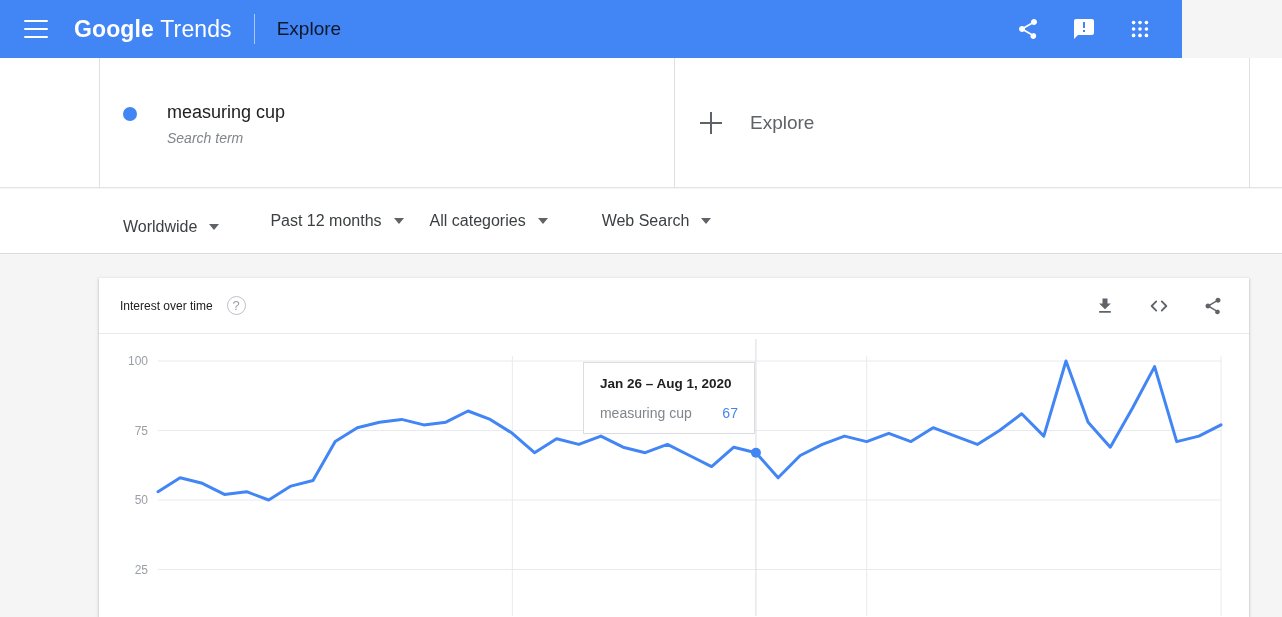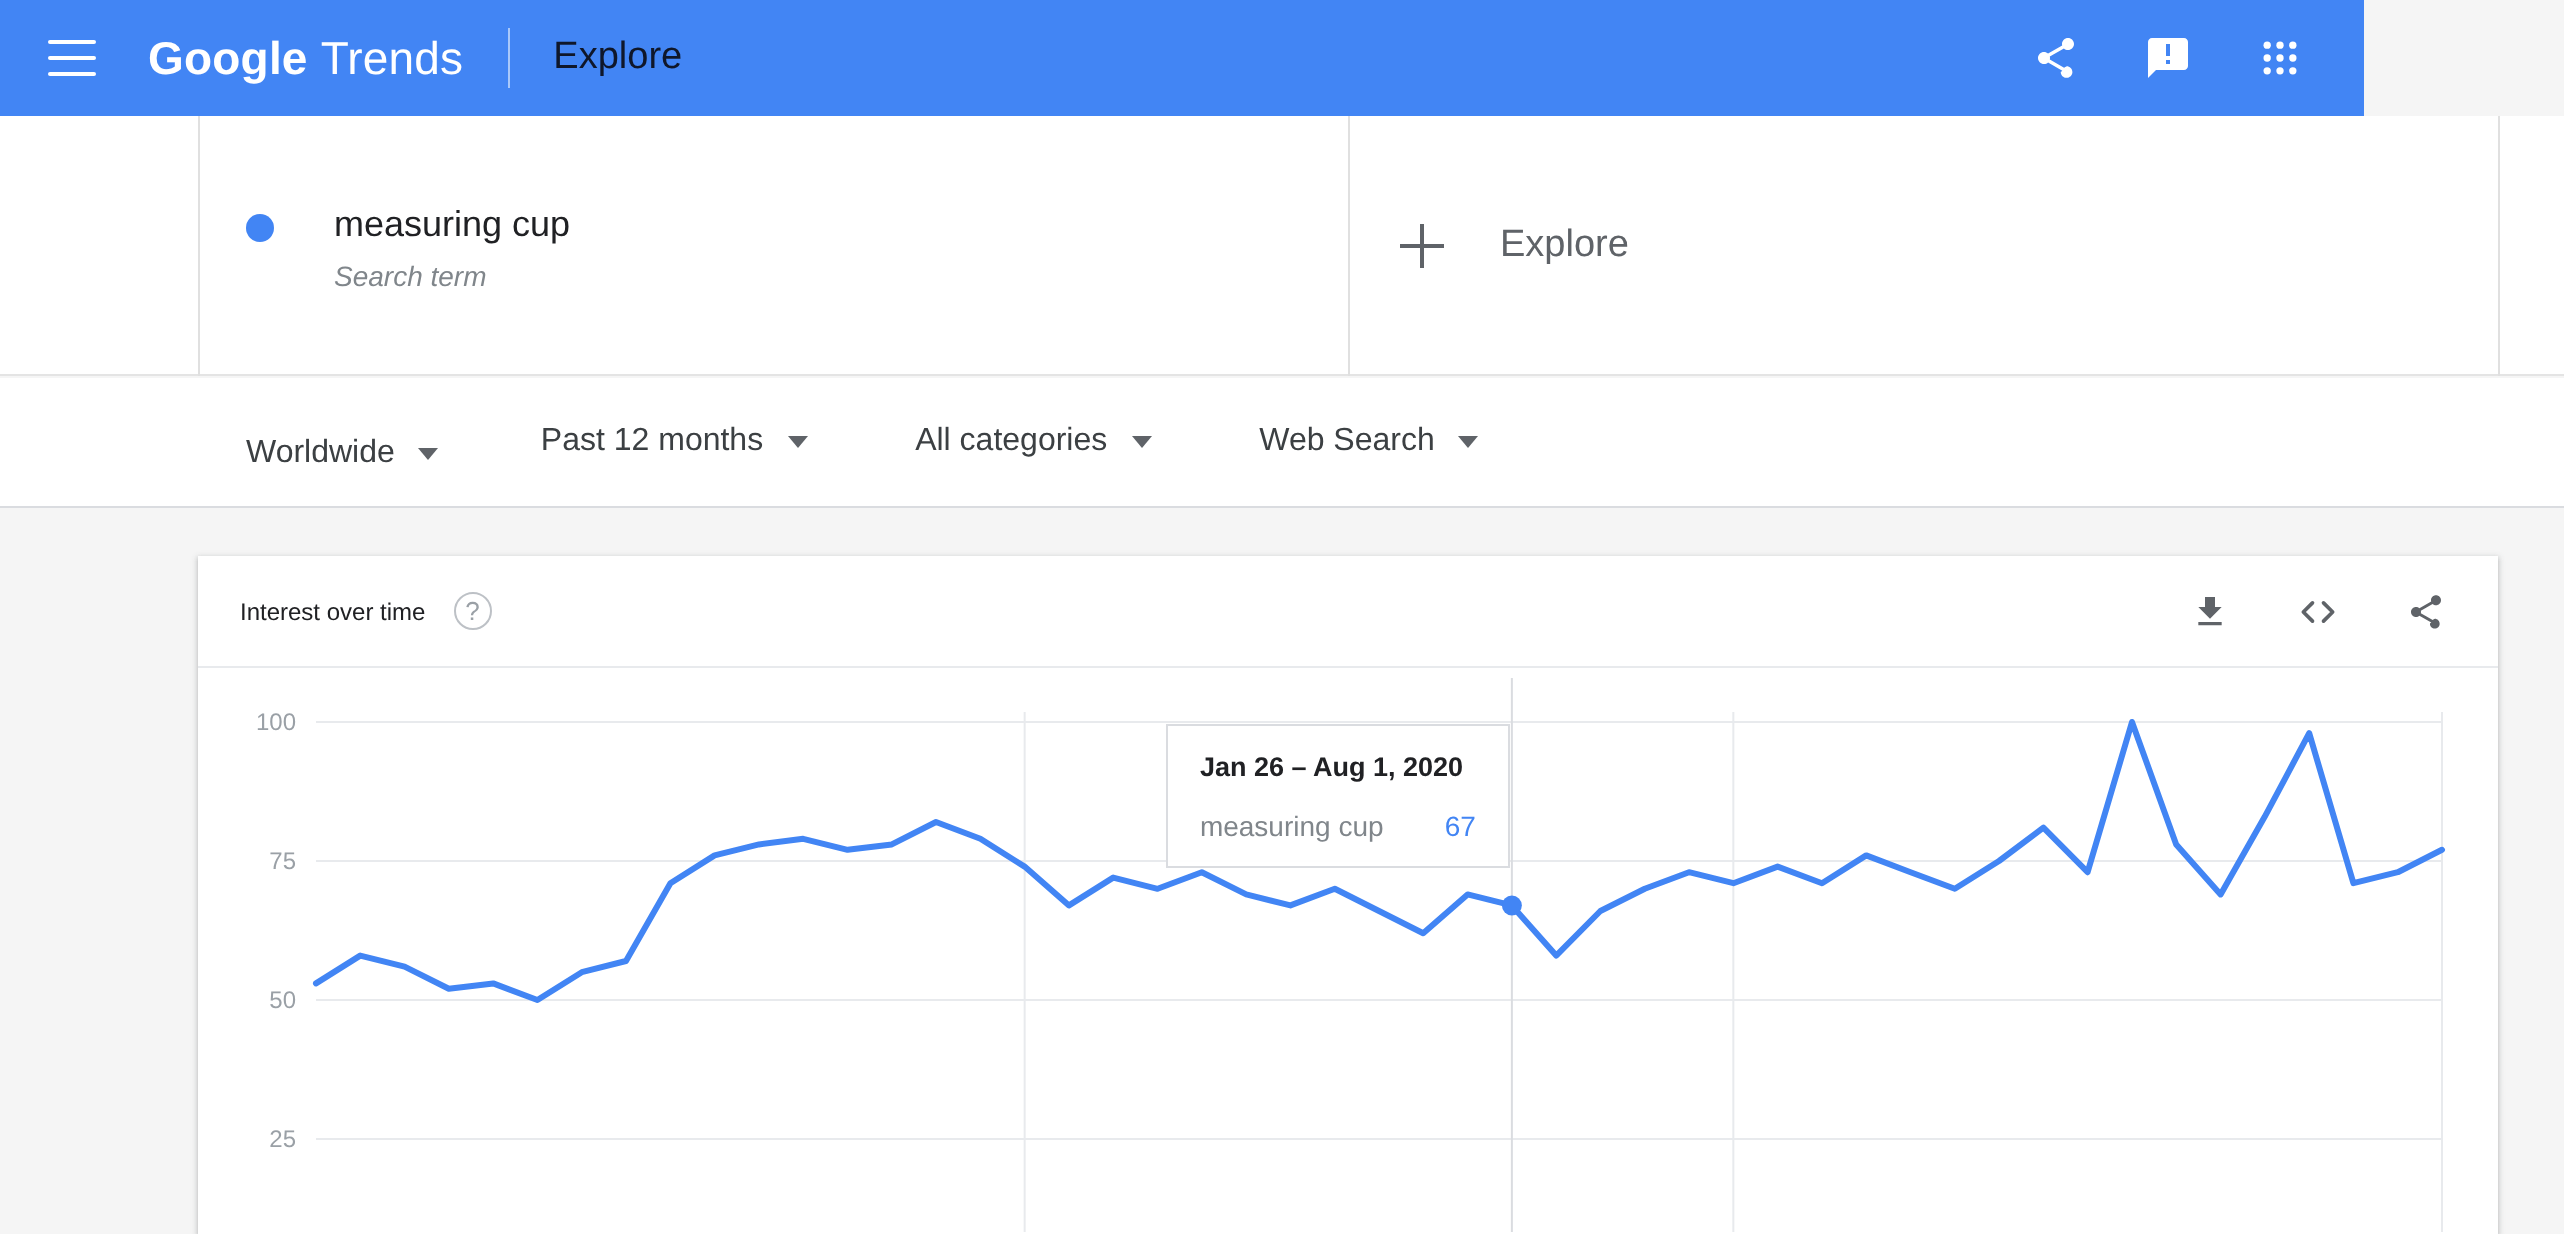--- a/index.html
+++ b/index.html
@@ -208,21 +208,21 @@
 
 <div class="filter-row">
   <div class="filter" style="margin-left:123px;margin-top:12px;">
     <span class="filter-label">Worldwide</span>
     <span class="caret"></span>
   </div>
   <div class="filter" style="margin-left:51px;">
     <span class="filter-label">Past 12 months</span>
     <span class="caret"></span>
   </div>
-  <div class="filter" style="margin-left:54px;">
+  <div class="filter" style="margin-left:26px;">
     <span class="filter-label">All categories</span>
     <span class="caret"></span>
   </div>
   <div class="filter" style="margin-left:54px;">
     <span class="filter-label">Web Search</span>
     <span class="caret"></span>
   </div>
 </div>
 
 <div class="chart-card">

